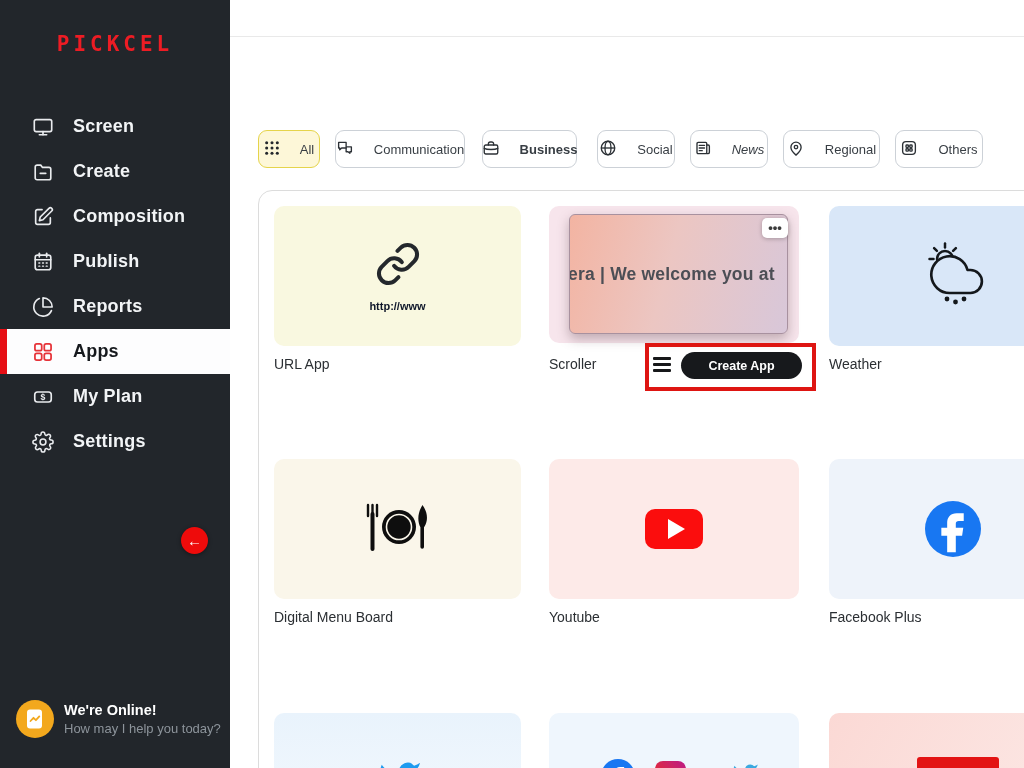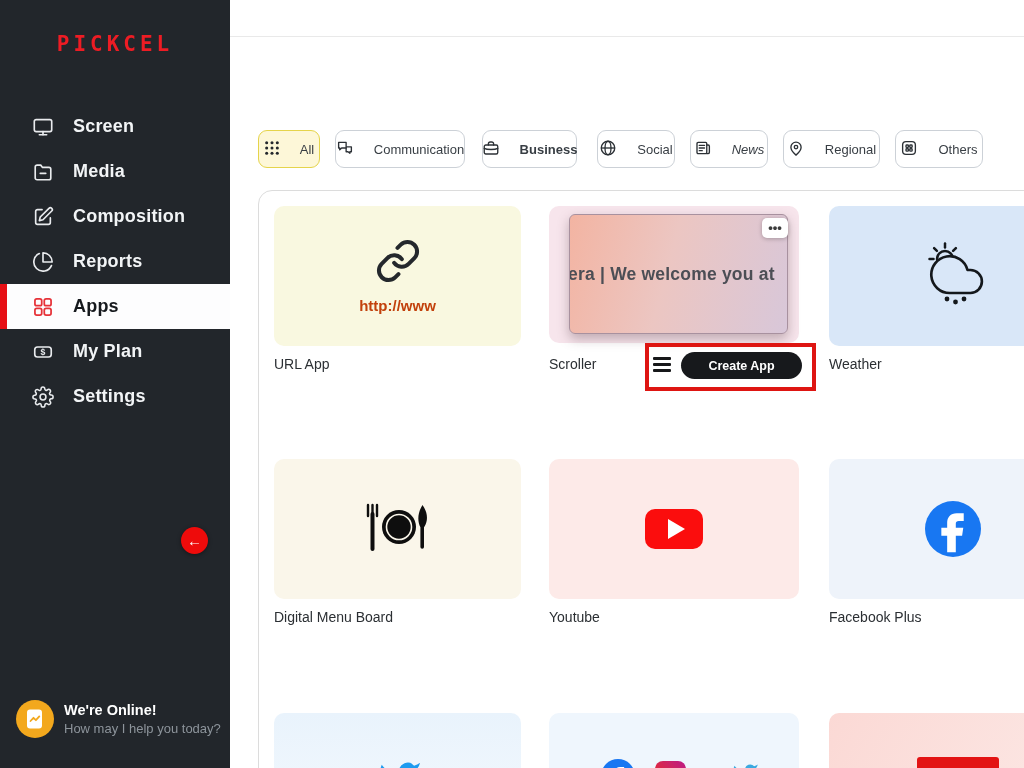--- a/index.html
+++ b/index.html
@@ -46,21 +46,21 @@
 
   .panel { position:absolute; left:28px; top:190px; width:790px; height:620px;
            background:#fff; border:1px solid #dcdcdc; border-radius:14px; }
 
   .preview { position:absolute; width:247px; height:140px; border-radius:10px;
              display:flex; flex-direction:column; align-items:center; justify-content:center;
              cursor:pointer; overflow:hidden; }
   .card-label { position:absolute; font-size:14px; color:#2b2f33; font-weight:500; }
 
   .url-bg   { background:#f9f8e0; }
-  .url-text { margin-top:9px; font-size:15px; font-weight:600; color:#c2410c; }
+  .url-text { margin-top:9px; font-size:11px; font-weight:600; color:#0f172a; }
   .menu-bg  { background:#faf6ea; }
   .yt-bg    { background:#fdeae8; }
   .weather-bg { background:#d9e7f8; }
   .fb-bg    { background:#eef3fa; }
 
   .scroller-outer { position:absolute; left:290px; top:15px; width:250px; height:137px;
                     background:#f7e5ec; border-radius:10px; cursor:pointer; }
   .scroller-inner { position:absolute; left:20px; top:8px; width:219px; height:120px;
                     border-radius:6px; border:1px solid #a8919f;
                     background:linear-gradient(105deg,#f3b4a2,#ecc6c2 45%,#d8c7d9);
@@ -117,30 +117,49 @@
         </span>
         <span class="nav-label">Screen</span>
       </div>
       <div class="nav-item">
         <span class="nav-icon">
           <svg width="22" height="22" viewBox="0 0 24 24" fill="none" stroke="#e9ebee" stroke-width="1.8" stroke-linecap="round" stroke-linejoin="round">
               <path d="M3.5 18.5v-12a2 2 0 0 1 2-2h4l2 2.5h7a2 2 0 0 1 2 2v9.5a2 2 0 0 1-2 2h-13a2 2 0 0 1-2-2z"></path>
               <line x1="9" y1="13.5" x2="15" y2="13.5"></line>
             </svg>
         </span>
-        <span class="nav-label">Media</span>
+        <span class="nav-label">Create</span>
       </div>
       <div class="nav-item">
         <span class="nav-icon">
           <svg width="22" height="22" viewBox="0 0 24 24" fill="none" stroke="#e9ebee" stroke-width="1.8" stroke-linecap="round" stroke-linejoin="round">
               <path d="M11 4H6a2 2 0 0 0-2 2v12a2 2 0 0 0 2 2h12a2 2 0 0 0 2-2v-5"></path>
               <path d="M18.5 2.5a2.1 2.1 0 0 1 3 3L12 15l-4 1 1-4 9.5-9.5z"></path>
             </svg>
         </span>
         <span class="nav-label">Composition</span>
+      </div>
+      <div class="nav-item">
+        <span class="nav-icon">
+          <svg width="22" height="22" viewBox="0 0 24 24" fill="none" stroke="#e9ebee" stroke-width="1.8" stroke-linecap="round" stroke-linejoin="round">
+              <rect x="3.5" y="4.5" width="17" height="16" rx="2.5"></rect>
+              <line x1="8" y1="2.5" x2="8" y2="6.5"></line>
+              <line x1="16" y1="2.5" x2="16" y2="6.5"></line>
+              <line x1="3.5" y1="9.5" x2="20.5" y2="9.5"></line>
+              <g stroke-width="1.6">
+                <line x1="7.5" y1="13" x2="8.5" y2="13"></line>
+                <line x1="11.5" y1="13" x2="12.5" y2="13"></line>
+                <line x1="15.5" y1="13" x2="16.5" y2="13"></line>
+                <line x1="7.5" y1="16.5" x2="8.5" y2="16.5"></line>
+                <line x1="11.5" y1="16.5" x2="12.5" y2="16.5"></line>
+                <line x1="15.5" y1="16.5" x2="16.5" y2="16.5"></line>
+              </g>
+            </svg>
+        </span>
+        <span class="nav-label">Publish</span>
       </div>
       <div class="nav-item">
         <span class="nav-icon">
           <svg width="22" height="22" viewBox="0 0 24 24" fill="none" stroke="#e9ebee" stroke-width="1.8" stroke-linecap="round" stroke-linejoin="round">
               <path d="M21.2 15.9A10 10 0 1 1 8 2.8"></path>
               <path d="M22 12A10 10 0 0 0 12 2v10z"></path>
             </svg>
         </span>
         <span class="nav-label">Reports</span>
       </div>

